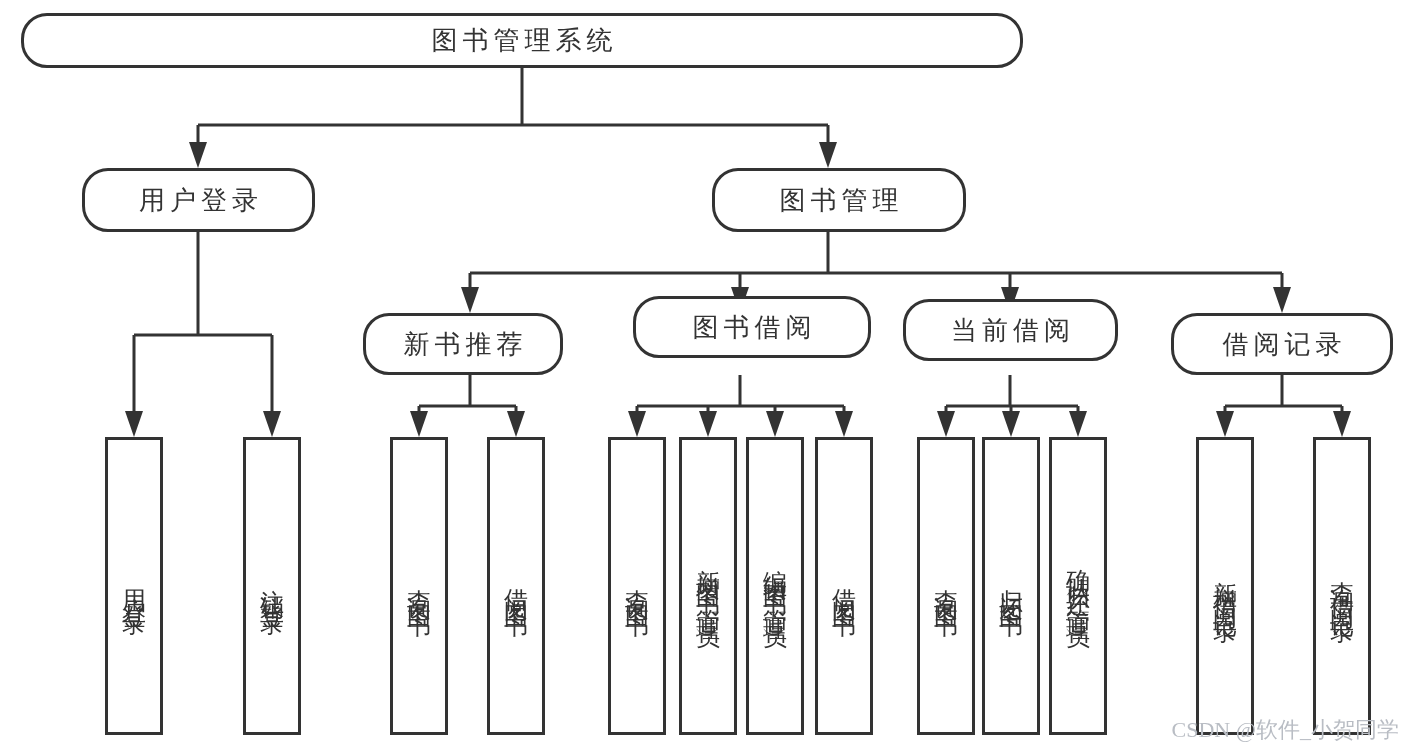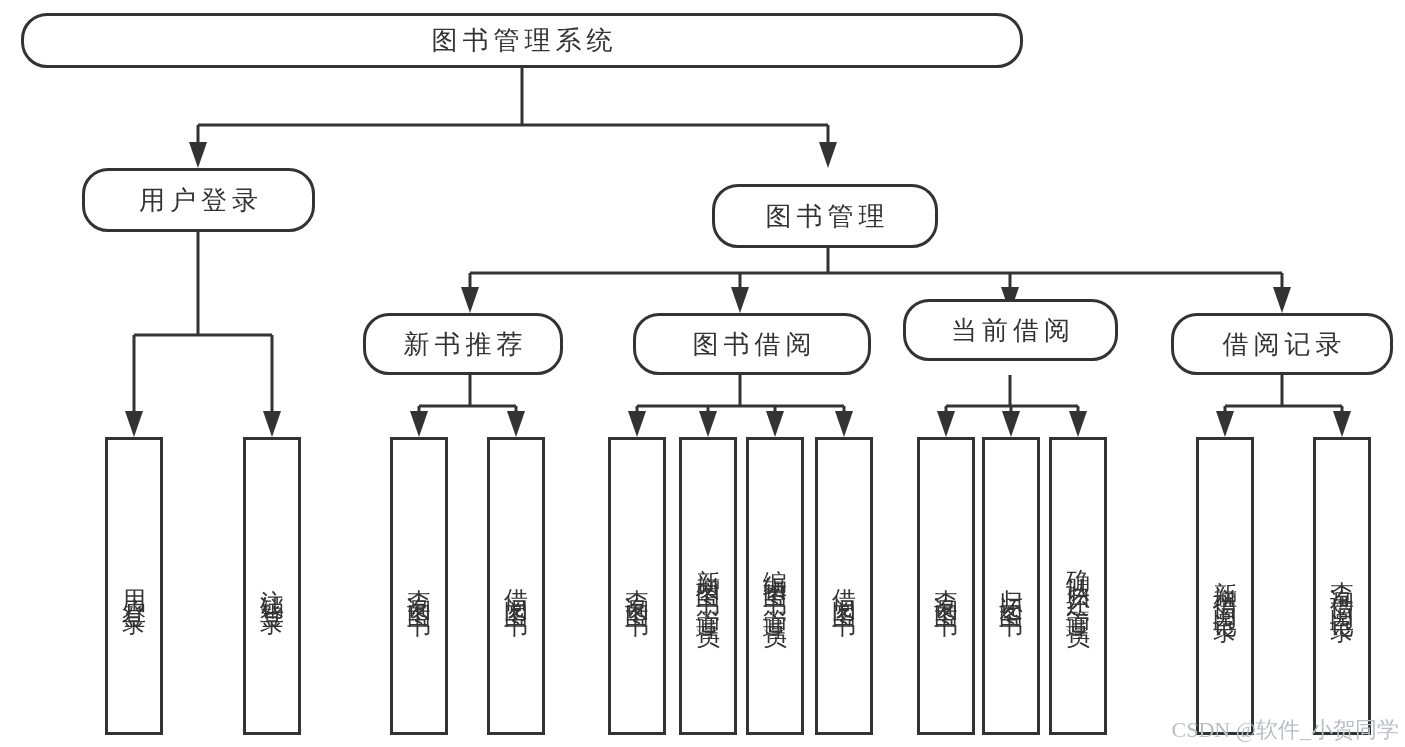--- a/index.html
+++ b/index.html
@@ -83,24 +83,24 @@
     <polygon points="1002,411 1020,411 1011,437"></polygon>
     <polygon points="1069,411 1087,411 1078,437"></polygon>
     <polygon points="1216,411 1234,411 1225,437"></polygon>
     <polygon points="1333,411 1351,411 1342,437"></polygon>
   </g>
 </svg>
 
 <div class="node h" style="left:21px;top:13px;width:1002px;height:55px">图书管理系统</div>
 
 <div class="node h" style="left:82px;top:168px;width:233px;height:64px">用户登录</div>
-<div class="node h" style="left:712px;top:184px;width:226px;height:64px">图书管理</div>
+<div class="node h" style="left:712px;top:168px;width:254px;height:64px">图书管理</div>
 
 <div class="node h" style="left:363px;top:313px;width:200px;height:62px">新书推荐</div>
-<div class="node h" style="left:633px;top:313px;width:238px;height:62px">图书借阅</div>
+<div class="node h" style="left:633px;top:296px;width:238px;height:62px">图书借阅</div>
 <div class="node h" style="left:903px;top:299px;width:215px;height:62px">当前借阅</div>
 <div class="node h" style="left:1171px;top:313px;width:222px;height:62px">借阅记录</div>
 
 <div class="node v" style="left:105px;top:437px;width:58px;height:298px">用户登录</div>
 <div class="node v" style="left:243px;top:437px;width:58px;height:298px">注销登录</div>
 
 <div class="node v" style="left:390px;top:437px;width:58px;height:298px">查询图书</div>
 <div class="node v" style="left:487px;top:437px;width:58px;height:298px">借阅图书</div>
 
 <div class="node v" style="left:608px;top:437px;width:58px;height:298px">查询图书</div>

